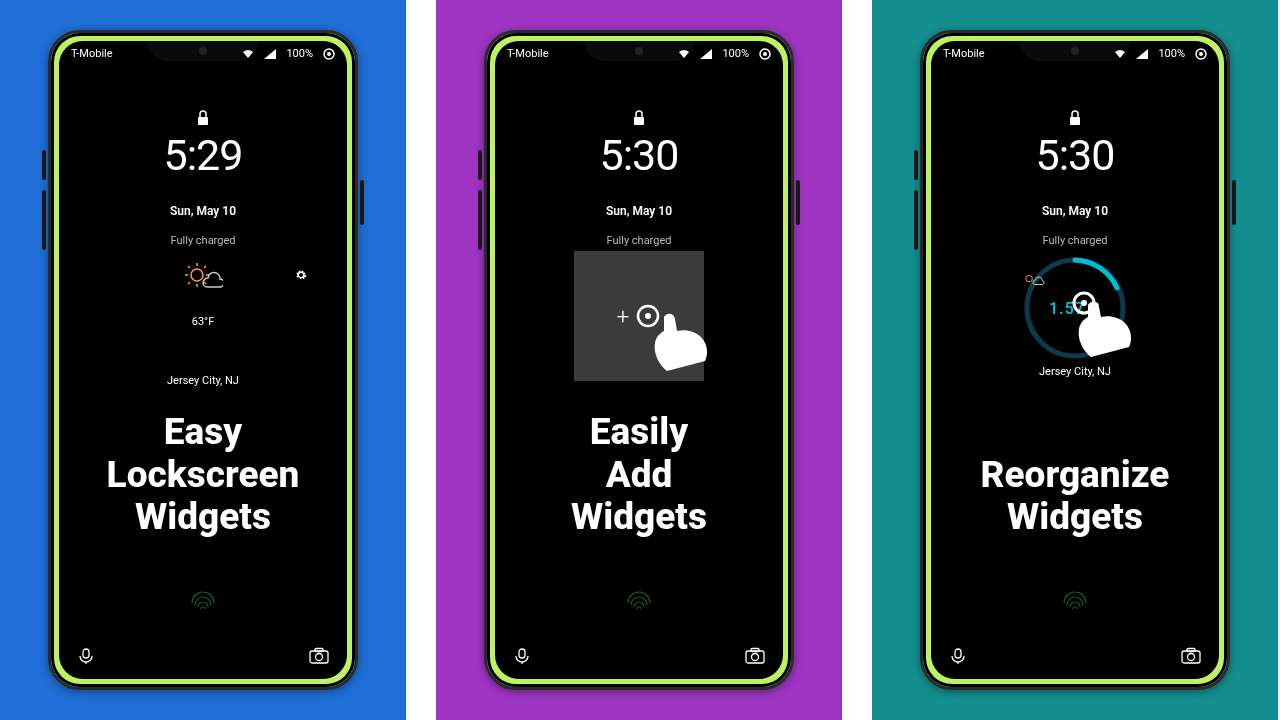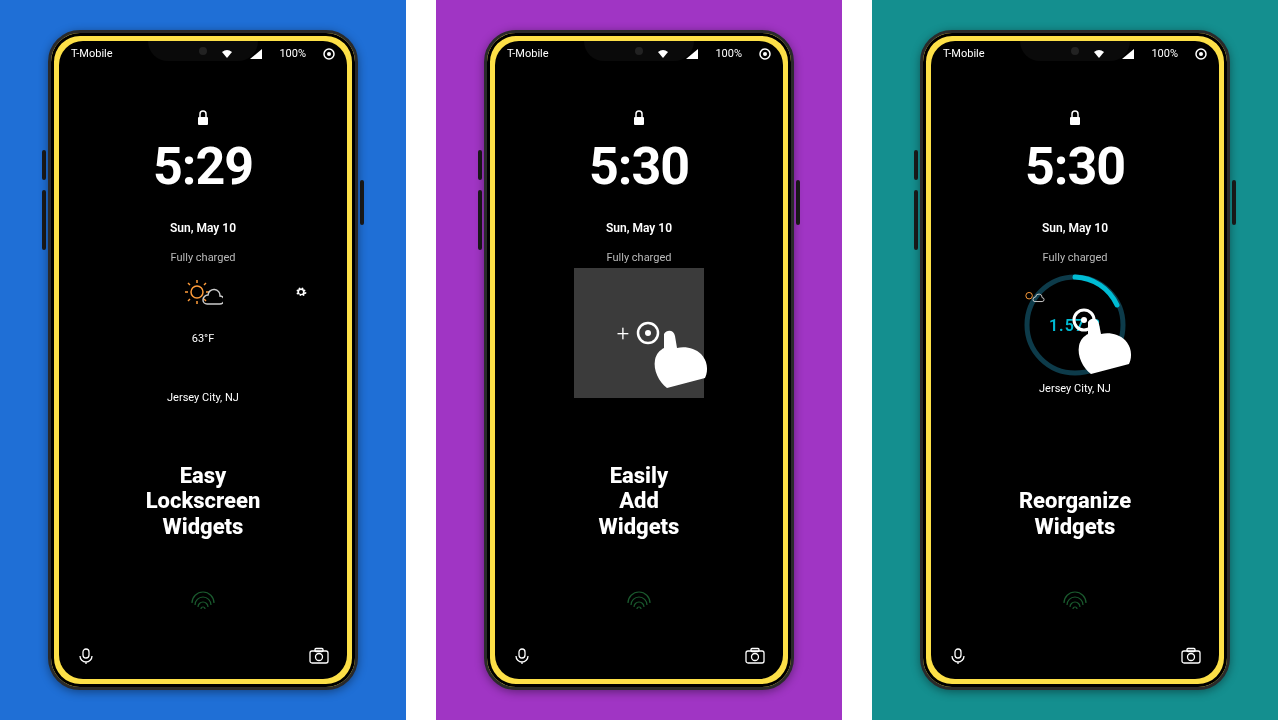--- a/index.html
+++ b/index.html
@@ -20,21 +20,21 @@
     position: relative;
   }
   .panel.p0 { background: #1f6fd6; }
   .panel.p1 { background: #a035c4; }
   .panel.p2 { background: #148f8f; }
   .gap { width: 30px; background: #fff; }
 
   .phone {
     width: 310px;
     height: 660px;
-    background: #fde047;
+    background: #bef264;
     border: 3px solid #2a2a2a;
     border-radius: 32px;
     position: relative;
     box-shadow: 0 2px 10px rgba(0,0,0,.4), inset 0 0 0 3px #000;
     overflow: hidden;
   }
   
   .btn-side {
     position: absolute;
     width: 4px;
@@ -80,25 +80,25 @@
   }
 
   .statusbar {
     width: 100%;
     padding: 6px 12px 0;
     display: flex;
     justify-content: space-between;
     font-size: 11px;
     z-index: 6;
   }
-  .status-right { display: flex; align-items: center; gap: 17px; }
+  .status-right { display: flex; align-items: center; gap: 10px; }
   .status-right svg { display: block; }
 
   .lockicon { margin-top: 50px; }
-  .clock { font-size: 52px; font-weight: 700; margin-top: 6px; letter-spacing: -1px; }
+  .clock { font-size: 43px; font-weight: 400; margin-top: 0; letter-spacing: -1px; }
   .date { font-size: 12px; font-weight: 600; margin-top: 24px; }
   .charge { font-size: 11px; color: #bbb; margin-top: 16px; }
 
   .widget-area {
     margin-top: 14px;
     display: flex;
     flex-direction: column;
     align-items: center;
     position: relative;
     width: 100%;
@@ -139,21 +139,21 @@
     flex-direction: column;
   }
   .circ-widget svg { position: absolute; inset: 0; }
   .circ-center { font-size: 16px; font-weight: 600; color: #00bcd4; letter-spacing: 1px; }
 
   .tagline {
     position: absolute;
     bottom: 140px;
     left: 0; right: 0;
     text-align: center;
-    font-size: 22px;
+    font-size: 37px;
     font-weight: 800;
     line-height: 1.15;
     color: #fff;
     padding: 0 10px;
     white-space: pre-line;
   }
 
   .fingerprint {
     position: absolute;
     bottom: 60px;

